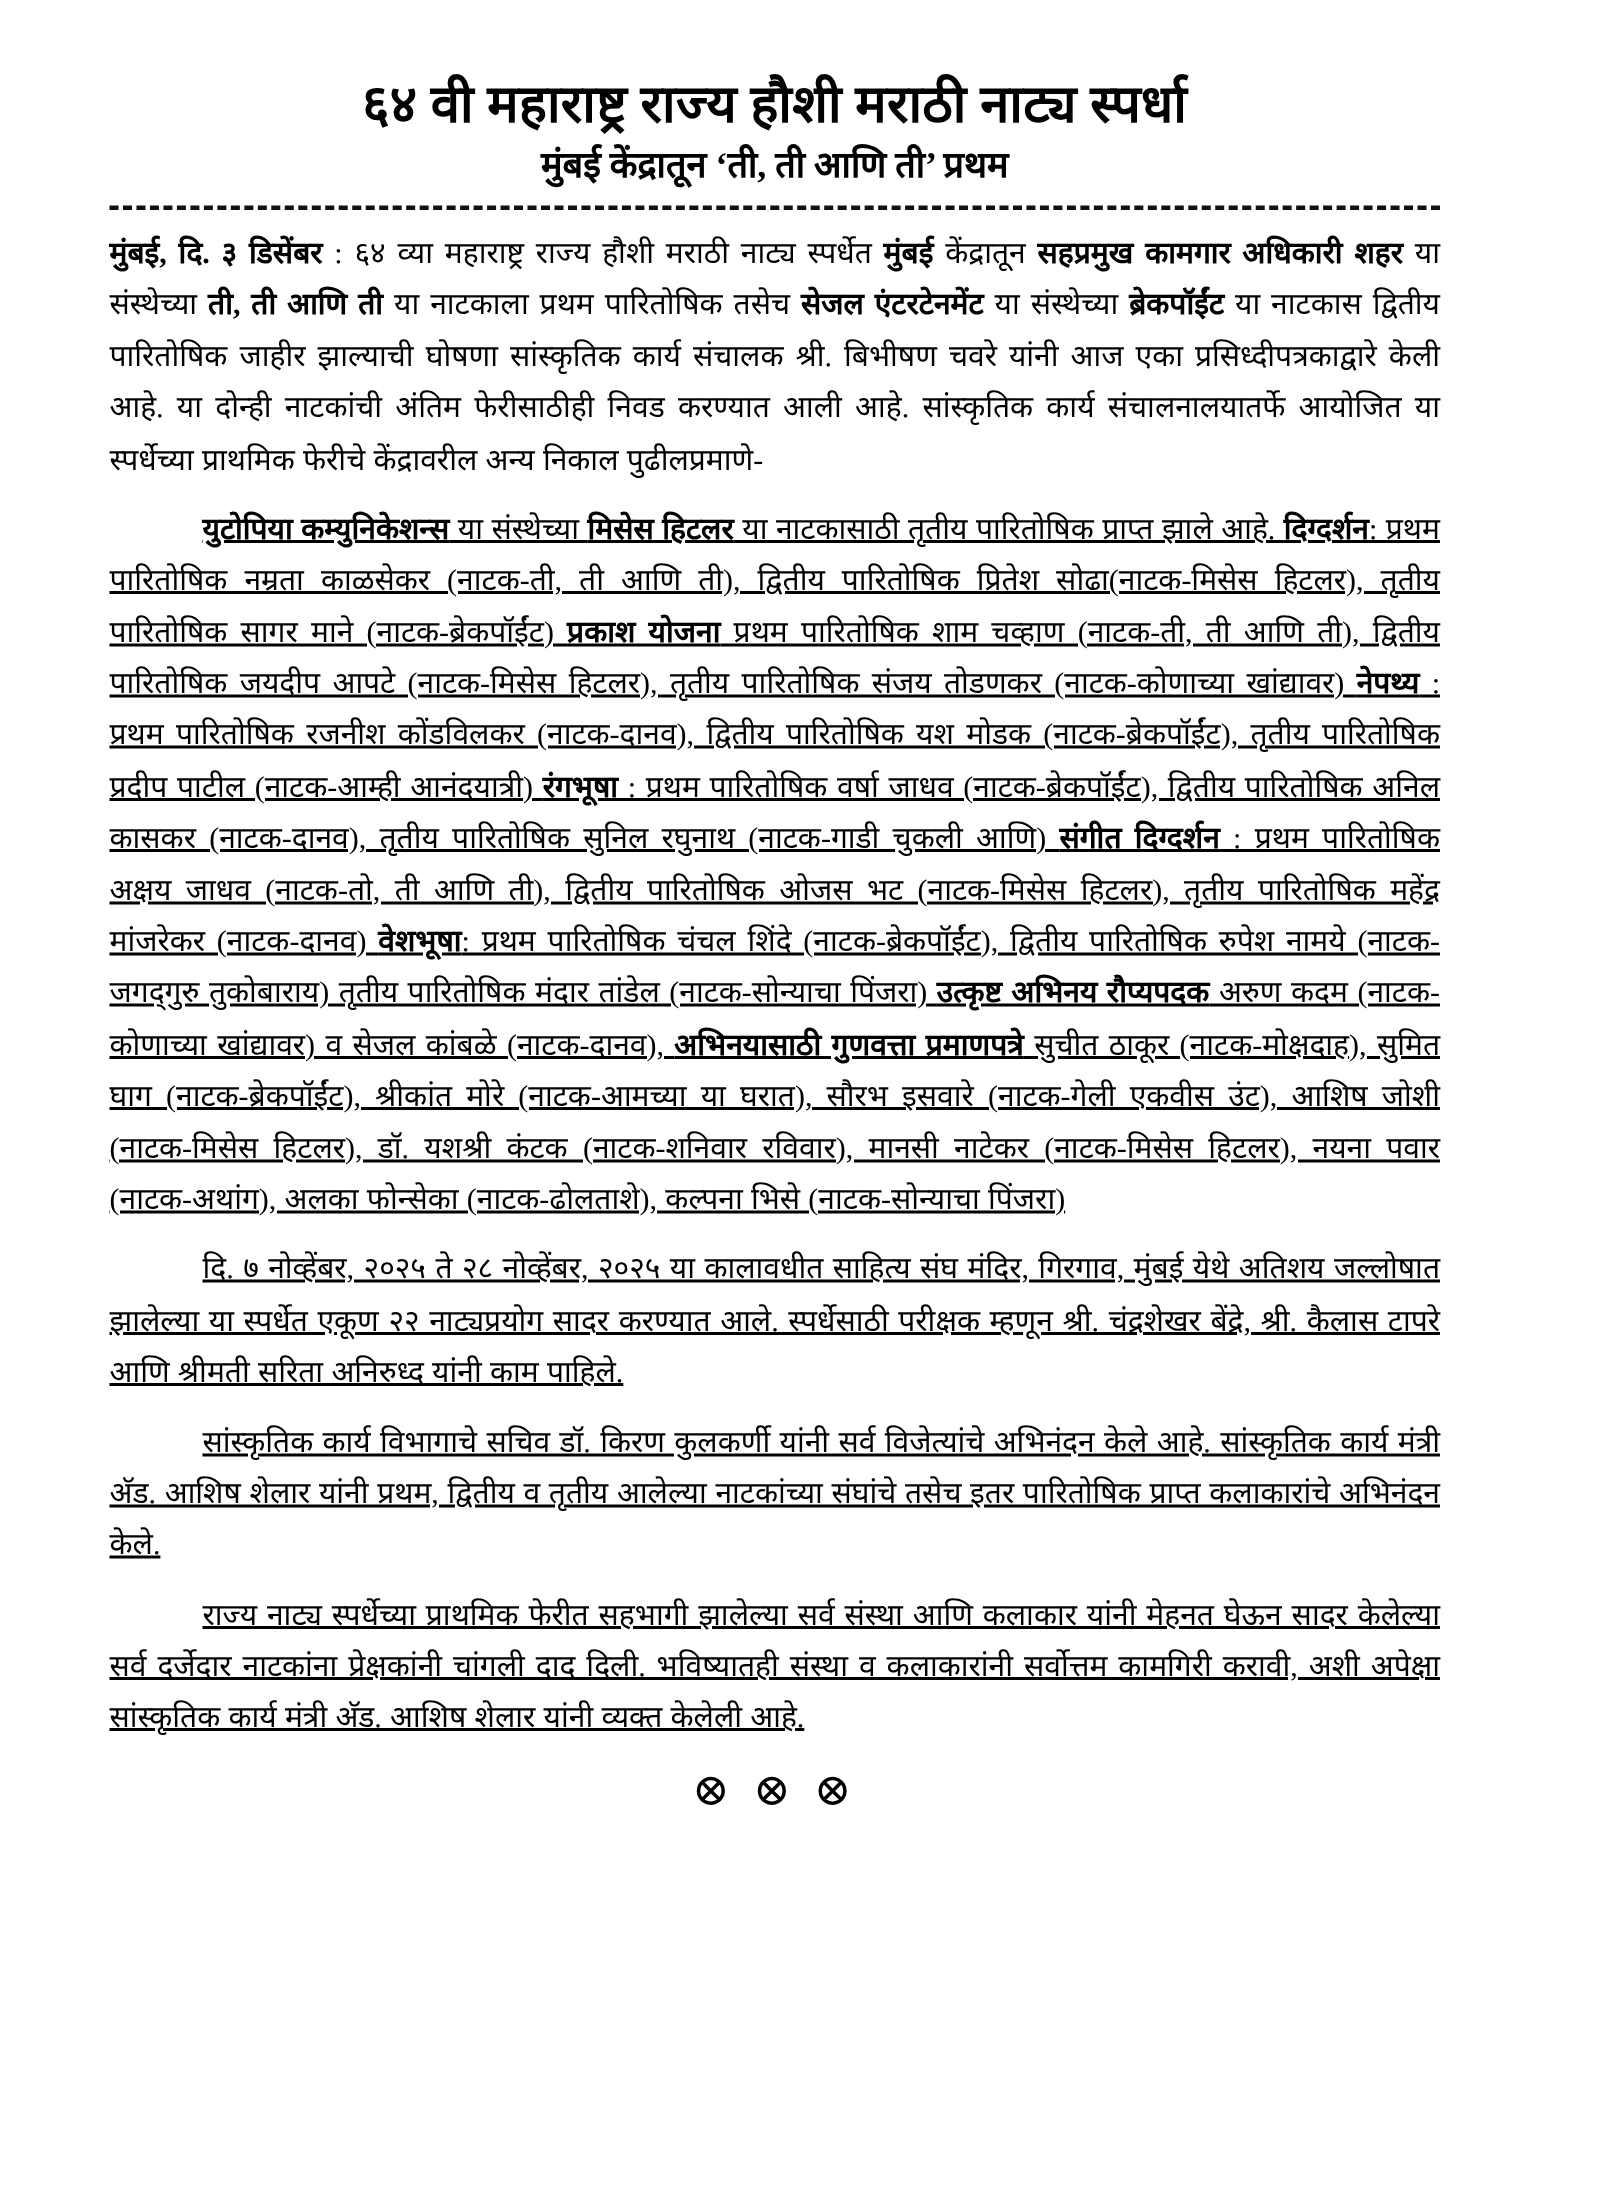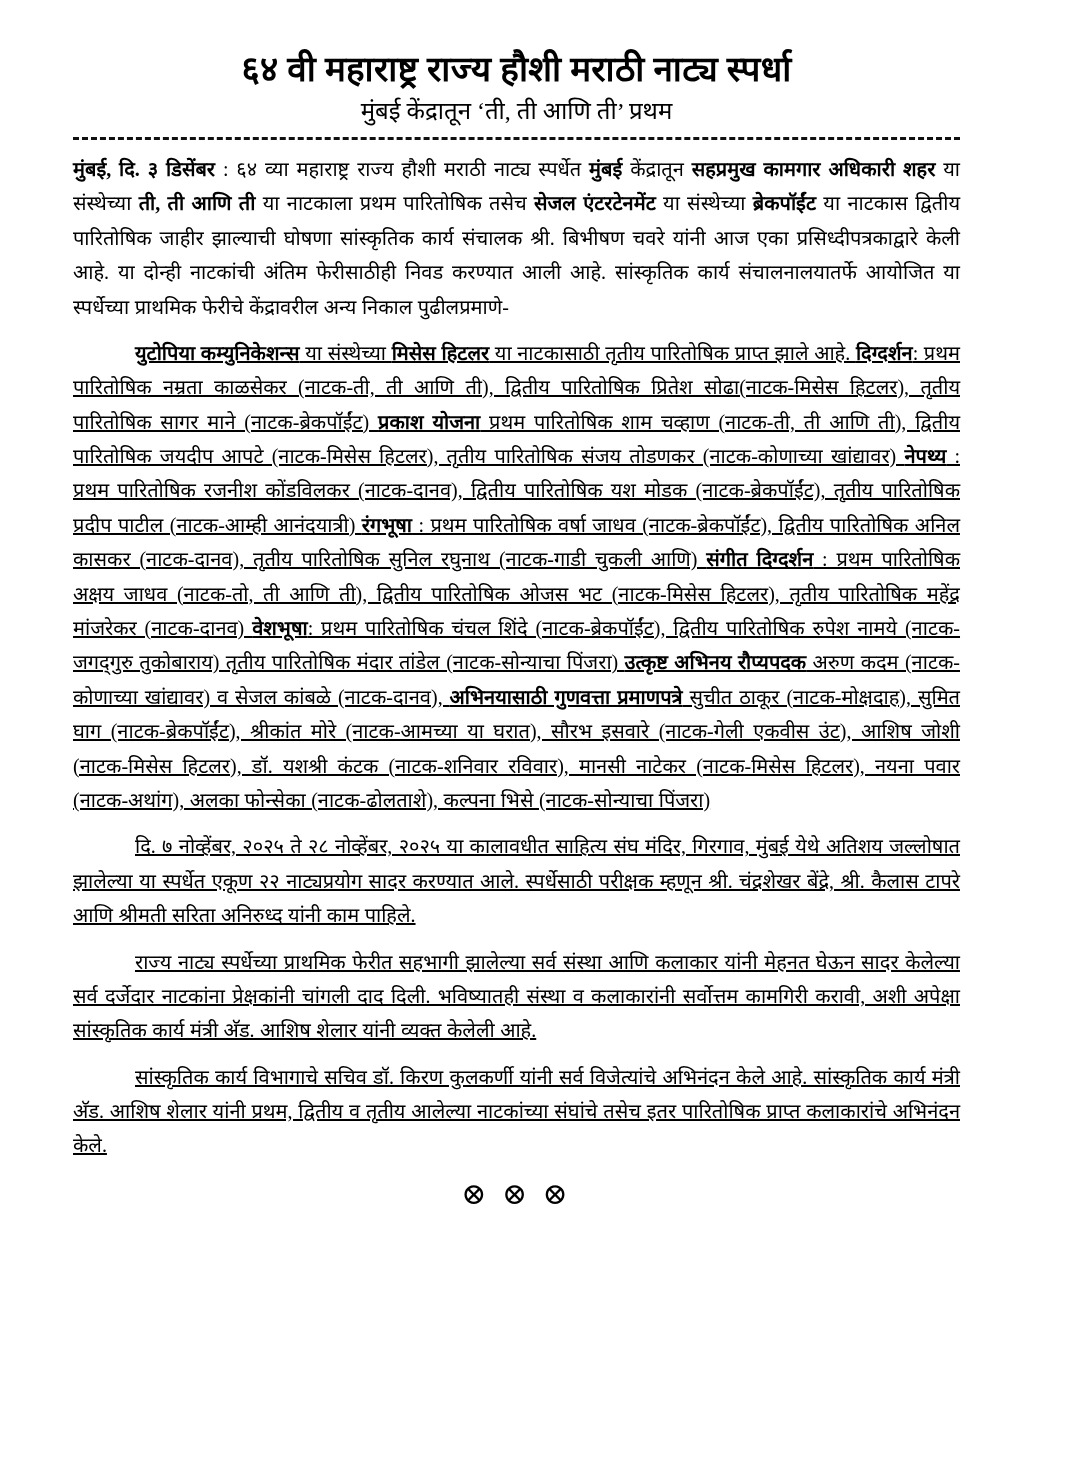--- a/index.html
+++ b/index.html
@@ -25,21 +25,21 @@
     text-align: center;
     font-size: 35px;
     font-weight: bold;
     line-height: 1.25;
     letter-spacing: 0.2px;
     margin: 8px 0 4px 0;
   }
   .doc-subtitle {
     text-align: center;
     font-size: 24px;
-    font-weight: normal;
+    font-weight: bold;
     line-height: 1.3;
     margin: 4px 0 10px 0;
   }
   .rule {
     height: 0;
     border: 0;
     border-top: 3px dashed #111111;
     margin: 6px 0 10px 0;
     width: 100%;
   }
@@ -76,19 +76,19 @@
   <h2 class="doc-subtitle">मुंबई केंद्रातून ‘ती, ती आणि ती’ प्रथम</h2>
 
   <hr class="rule">
 
   <p class="para"><b>मुंबई, दि. ३ डिसेंबर</b><span> : ६४ व्या महाराष्ट्र राज्य हौशी मराठी नाट्य स्पर्धेत </span><b>मुंबई</b><span> केंद्रातून </span><b>सहप्रमुख कामगार अधिकारी शहर</b><span> या संस्थेच्या </span><b>ती, ती आणि ती</b><span> या नाटकाला प्रथम पारितोषिक तसेच </span><b>सेजल एंटरटेनमेंट</b><span> या संस्थेच्या </span><b>ब्रेकपॉईंट</b><span> या नाटकास द्वितीय पारितोषिक जाहीर झाल्याची घोषणा सांस्कृतिक कार्य संचालक श्री. बिभीषण चवरे यांनी आज एका प्रसिध्दीपत्रकाद्वारे केली आहे. या दोन्ही नाटकांची अंतिम फेरीसाठीही निवड करण्यात आली आहे. सांस्कृतिक कार्य संचालनालयातर्फे आयोजित या स्पर्धेच्या प्राथमिक फेरीचे केंद्रावरील अन्य निकाल पुढीलप्रमाणे-</span></p>
 
   <p class="para indent"><b>युटोपिया कम्युनिकेशन्स</b><span> या संस्थेच्या </span><b>मिसेस हिटलर</b><span> या नाटकासाठी तृतीय पारितोषिक प्राप्त झाले आहे. </span><b>दिग्दर्शन</b><span>: प्रथम पारितोषिक नम्रता काळसेकर (नाटक-ती, ती आणि ती), द्वितीय पारितोषिक प्रितेश सोढा(नाटक-मिसेस हिटलर), तृतीय पारितोषिक सागर माने (नाटक-ब्रेकपॉईंट) </span><b>प्रकाश योजना</b><span> प्रथम पारितोषिक शाम चव्हाण (नाटक-ती, ती आणि ती), द्वितीय पारितोषिक  जयदीप आपटे (नाटक-मिसेस हिटलर), तृतीय पारितोषिक संजय तोडणकर (नाटक-कोणाच्या खांद्यावर) </span><b>नेपथ्य</b><span> : प्रथम पारितोषिक रजनीश कोंडविलकर (नाटक-दानव), द्वितीय पारितोषिक यश मोडक (नाटक-ब्रेकपॉईंट), तृतीय पारितोषिक प्रदीप पाटील (नाटक-आम्ही आनंदयात्री) </span><b>रंगभूषा</b><span> : प्रथम पारितोषिक वर्षा जाधव (नाटक-ब्रेकपॉईंट), द्वितीय पारितोषिक अनिल कासकर (नाटक-दानव), तृतीय पारितोषिक सुनिल रघुनाथ (नाटक-गाडी चुकली आणि) </span><b>संगीत दिग्दर्शन</b><span> : प्रथम पारितोषिक अक्षय जाधव (नाटक-तो, ती आणि ती), द्वितीय पारितोषिक ओजस भट (नाटक-मिसेस हिटलर), तृतीय पारितोषिक महेंद्र मांजरेकर (नाटक-दानव) </span><b>वेशभूषा</b><span>: प्रथम पारितोषिक चंचल शिंदे (नाटक-ब्रेकपॉईंट), द्वितीय पारितोषिक रुपेश नामये (नाटक-जगद्‌गुरु तुकोबाराय) तृतीय पारितोषिक मंदार तांडेल (नाटक-सोन्याचा पिंजरा) </span><b>उत्कृष्ट अभिनय रौप्यपदक</b><span> अरुण कदम (नाटक-कोणाच्या खांद्यावर) व सेजल कांबळे (नाटक-दानव), </span><b>अभिनयासाठी गुणवत्ता प्रमाणपत्रे</b><span> सुचीत ठाकूर (नाटक-मोक्षदाह), सुमित घाग (नाटक-ब्रेकपॉईंट), श्रीकांत मोरे (नाटक-आमच्या या घरात), सौरभ इसवारे (नाटक-गेली एकवीस उंट), आशिष जोशी (नाटक-मिसेस हिटलर), डॉ. यशश्री कंटक (नाटक-शनिवार रविवार), मानसी नाटेकर (नाटक-मिसेस हिटलर), नयना पवार (नाटक-अथांग), अलका फोन्सेका (नाटक-ढोलताशे), कल्पना भिसे (नाटक-सोन्याचा पिंजरा)</span></p>
 
   <p class="para indent"><span>दि. ७ नोव्हेंबर, २०२५ ते २८ नोव्हेंबर, २०२५ या कालावधीत साहित्य संघ मंदिर, गिरगाव, मुंबई येथे अतिशय जल्लोषात झालेल्या या स्पर्धेत एकूण २२ नाट्यप्रयोग सादर करण्यात आले. स्पर्धेसाठी परीक्षक म्हणून श्री. चंद्रशेखर बेंद्रे, श्री. कैलास टापरे आणि श्रीमती सरिता अनिरुध्द यांनी काम पाहिले.</span></p>
 
+  <p class="para indent"><span>सांस्कृतिक कार्य विभागाचे सचिव डॉ. किरण कुलकर्णी यांनी सर्व विजेत्यांचे अभिनंदन केले आहे. सांस्कृतिक कार्य मंत्री अ‍ॅड. आशिष शेलार यांनी प्रथम, द्वितीय व तृतीय आलेल्या नाटकांच्या संघांचे तसेच इतर पारितोषिक प्राप्त कलाकारांचे अभिनंदन केले.</span></p>
+
   <p class="para indent"><span>राज्य नाट्य स्पर्धेच्या प्राथमिक फेरीत सहभागी झालेल्या सर्व संस्था आणि कलाकार यांनी मेहनत घेऊन सादर केलेल्या सर्व दर्जेदार नाटकांना प्रेक्षकांनी चांगली दाद दिली. भविष्यातही संस्था व कलाकारांनी सर्वोत्तम कामगिरी करावी, अशी अपेक्षा सांस्कृतिक कार्य मंत्री अ‍ॅड. आशिष शेलार यांनी व्यक्त केलेली आहे.</span></p>
-
-  <p class="para indent"><span>सांस्कृतिक कार्य विभागाचे सचिव डॉ. किरण कुलकर्णी यांनी सर्व विजेत्यांचे अभिनंदन केले आहे. सांस्कृतिक कार्य मंत्री अ‍ॅड. आशिष शेलार यांनी प्रथम, द्वितीय व तृतीय आलेल्या नाटकांच्या संघांचे तसेच इतर पारितोषिक प्राप्त कलाकारांचे अभिनंदन केले.</span></p>
 
   <div class="endmark">⊗ ⊗ ⊗</div>
 
 </div>
 
 </body></html>

